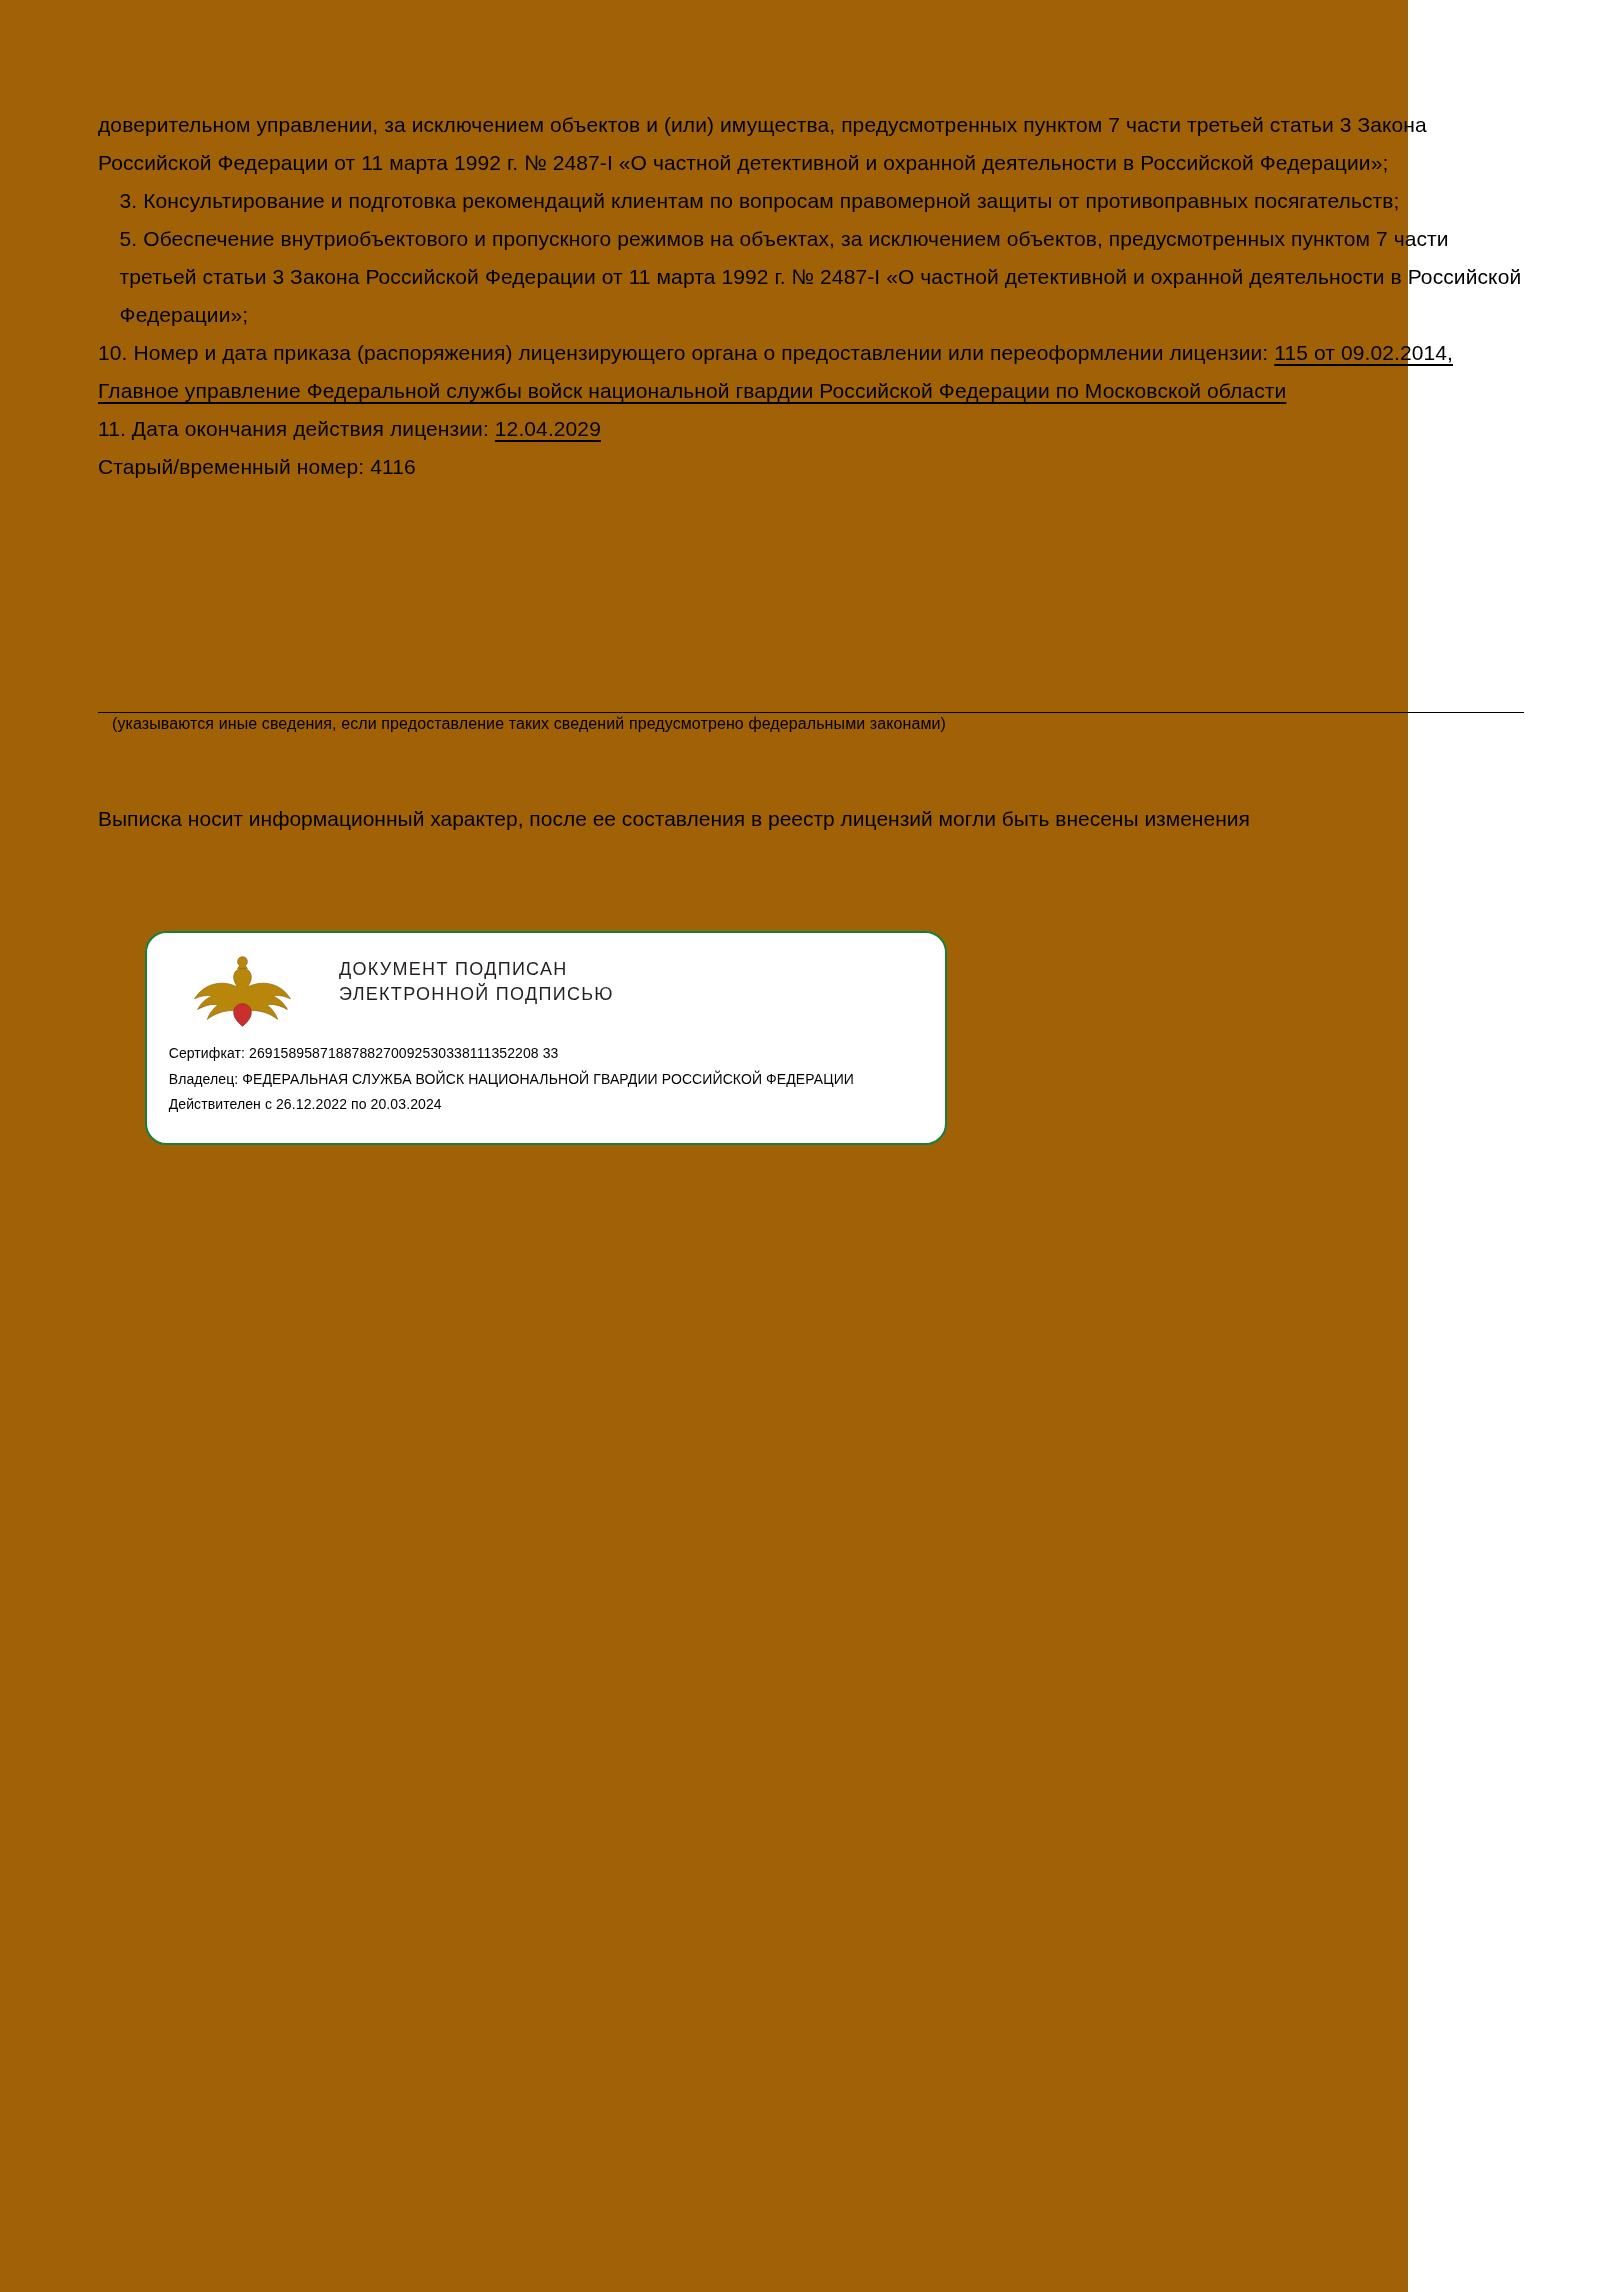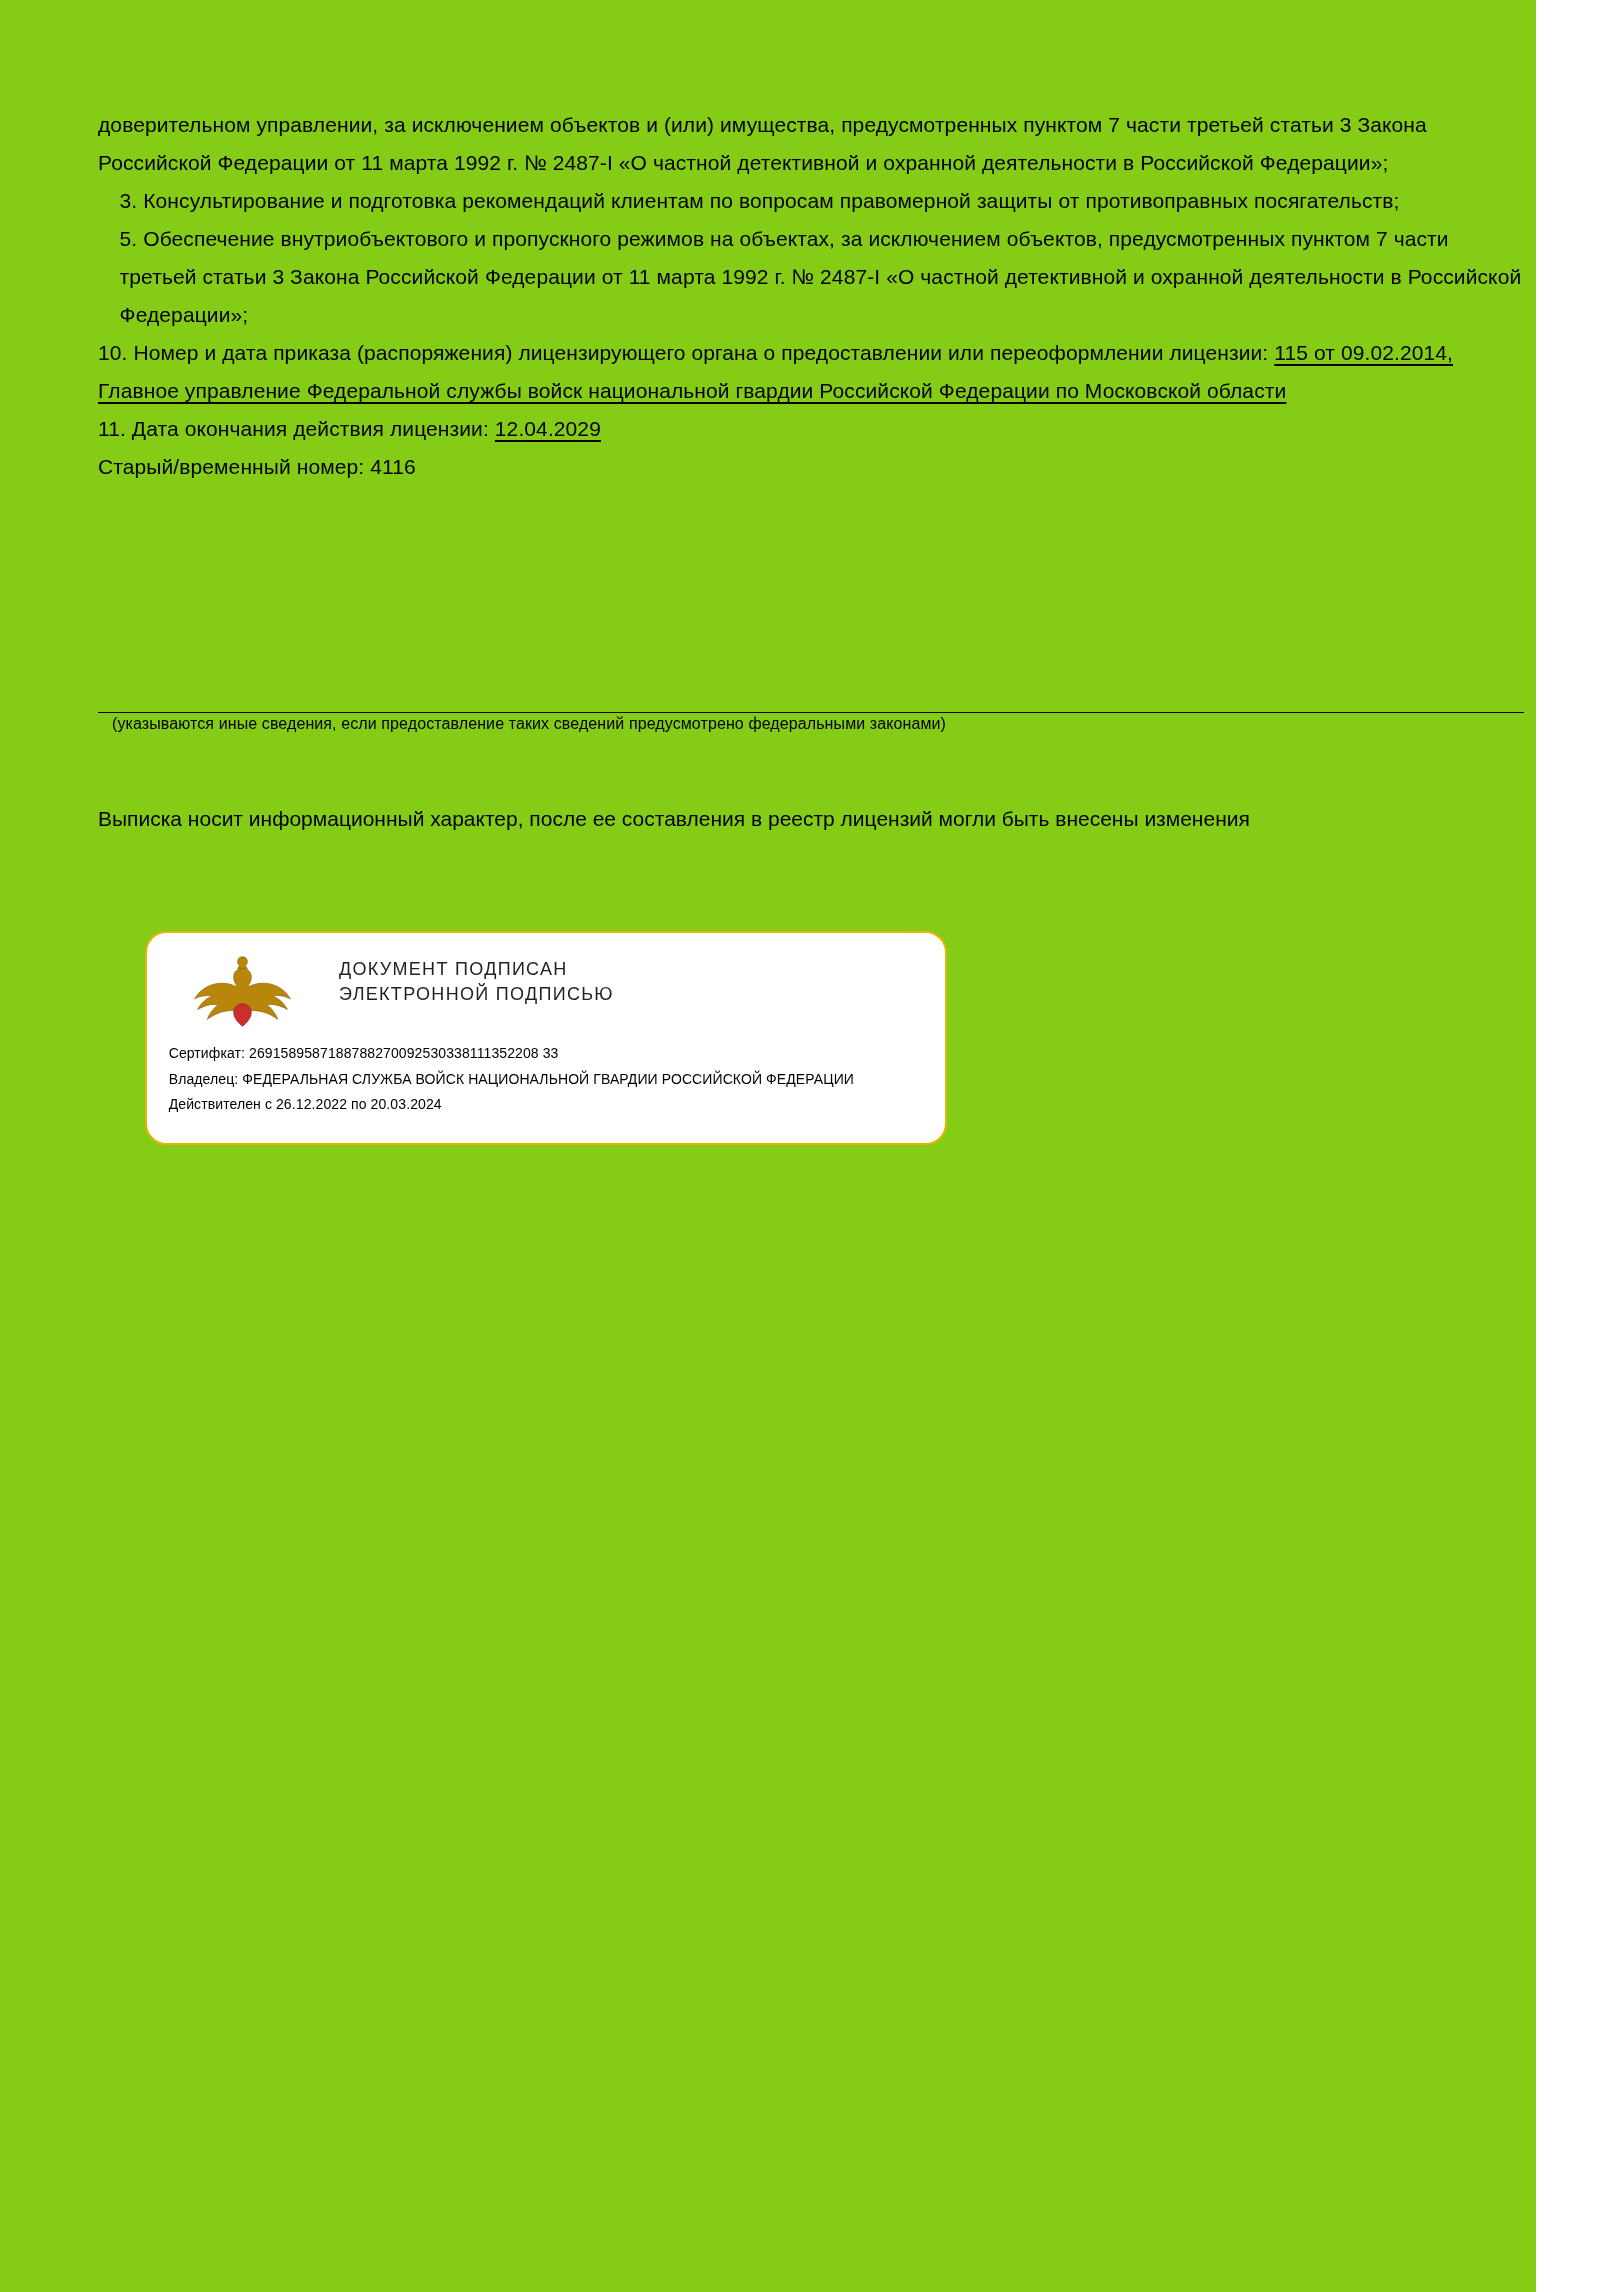--- a/index.html
+++ b/index.html
@@ -11,23 +11,23 @@
     width: 1620px;
     height: 2293px;
     font-family: "Liberation Sans", sans-serif;
     color: #000000;
     position: relative;
     overflow: hidden;
   }
   .page {
     position: absolute;
     left: 0; top: 0;
-    width: 1536px;
+    width: 1408px;
     height: 2293px;
-    background: #84cc16;
+    background: #a16207;
     text-decoration: underline;
   }
   .content {
     position: absolute;
     left: 98px;
     top: 106px;
     width: 1431px;
   }
   .para {
     font-size: 21px;
@@ -66,21 +66,21 @@
     font-size: 21px;
     line-height: 38px;
     margin-top: 16px;
   }
   .stamp {
     position: absolute;
     left: 145px;
     top: 931px;
     width: 802px;
     height: 214px;
-    border: 2px solid #eab308;
+    border: 2px solid #15803d;
     border-radius: 21.6px;
     background: #ffffff;
     box-sizing: border-box;
   }
   .stamp-title {
     position: absolute;
     left: 192px;
     top: 23.5px;
     font-size: 18px;
     line-height: 25.5px;

